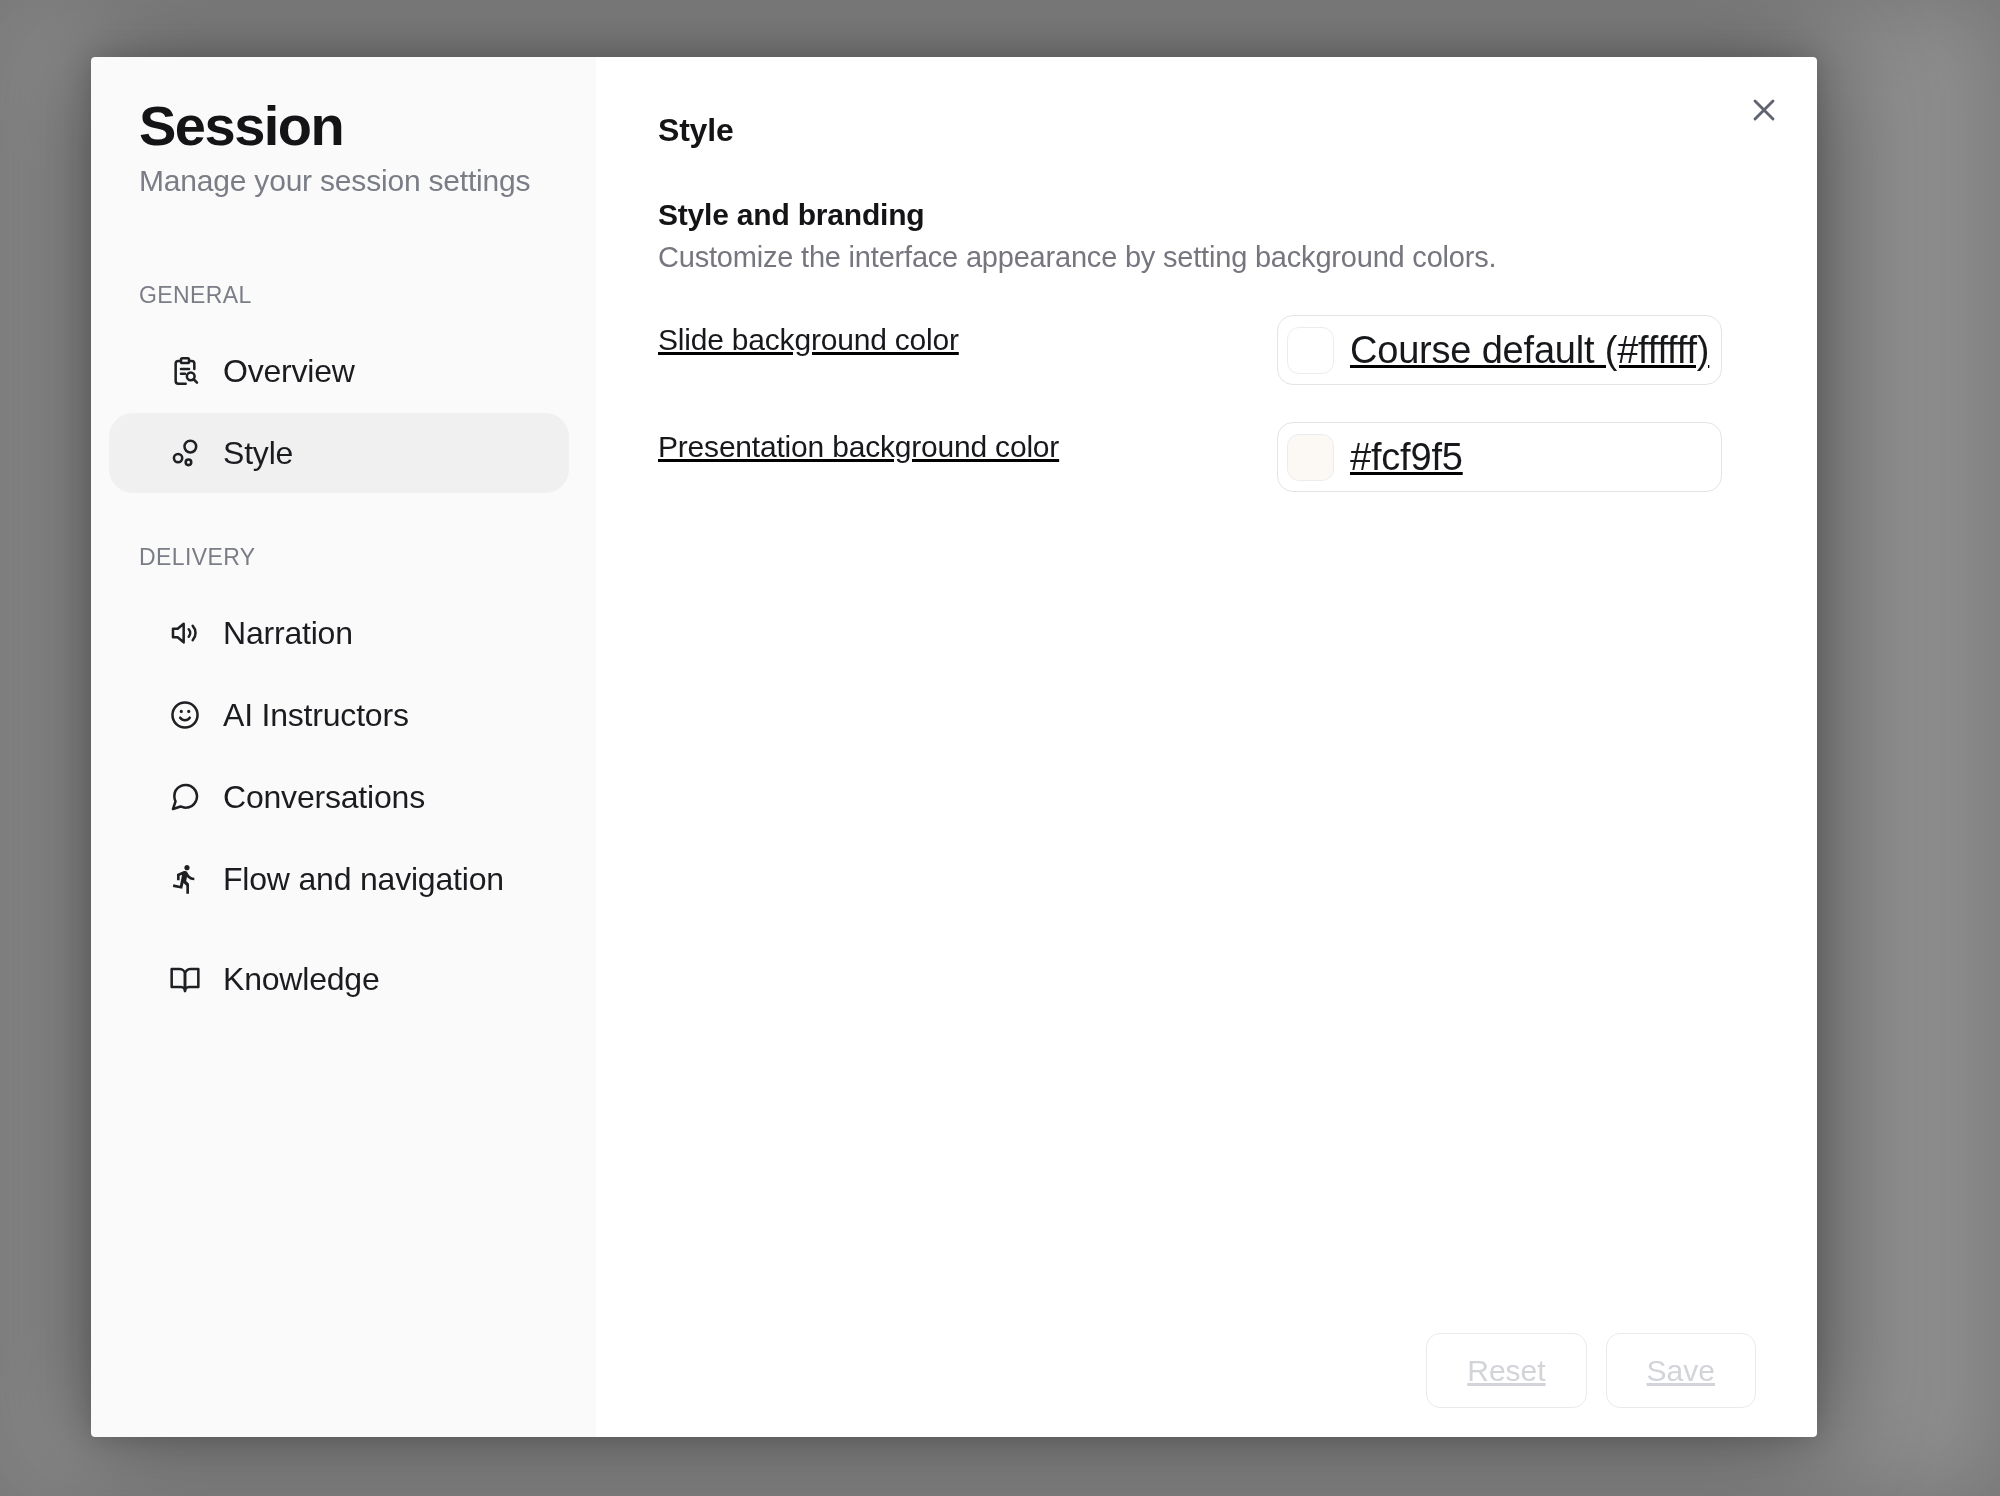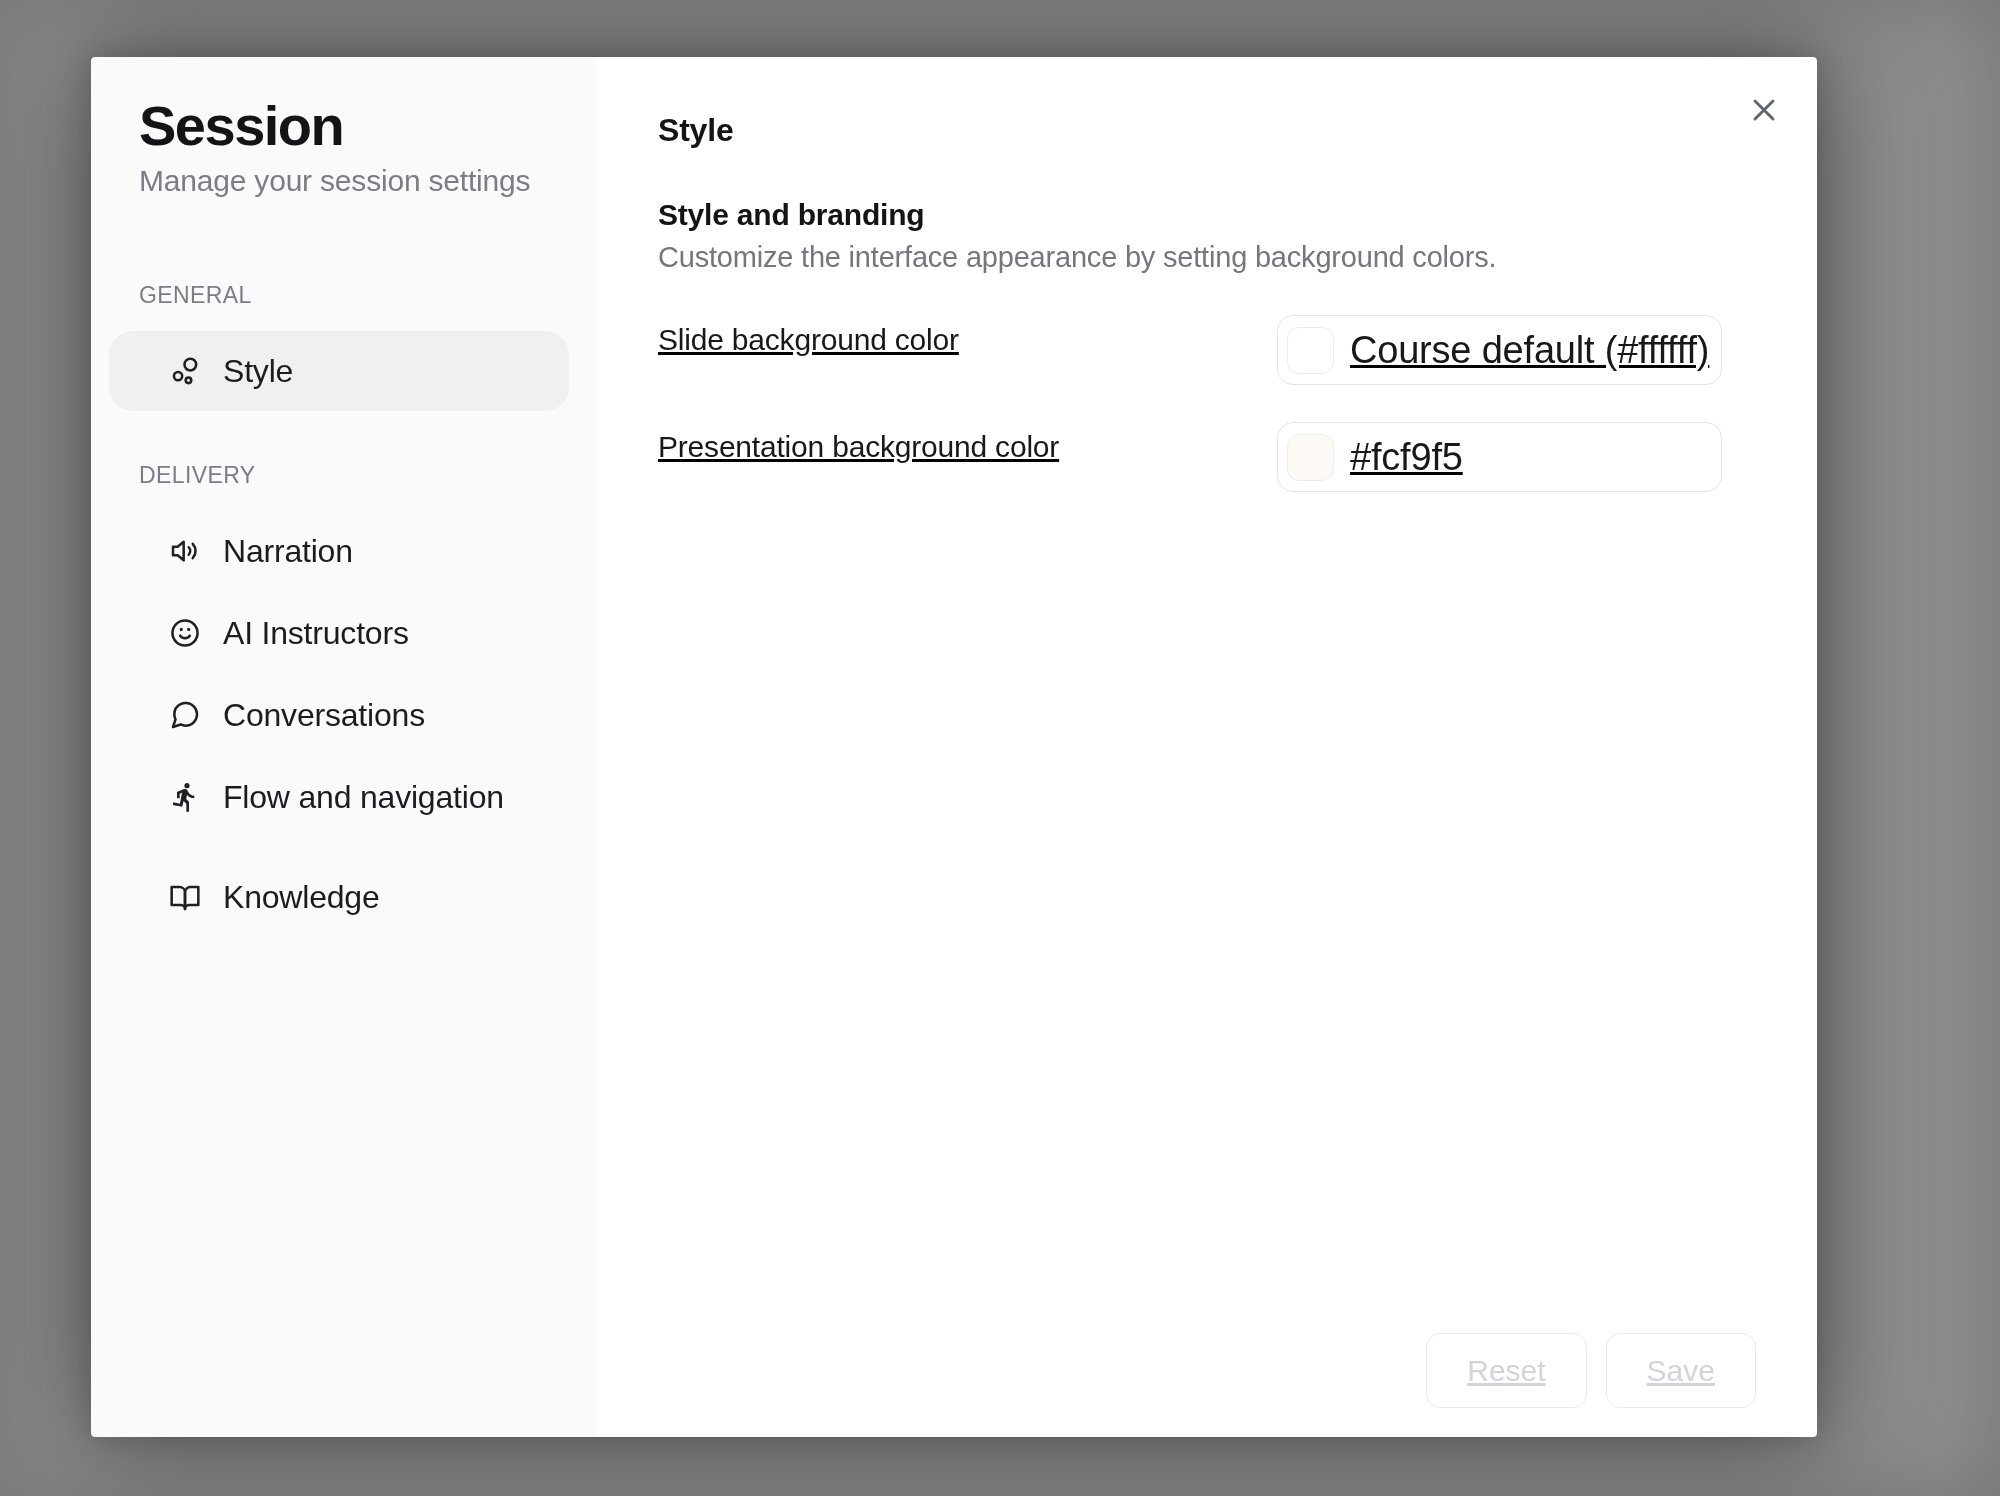--- a/index.html
+++ b/index.html
@@ -141,20 +141,32 @@
 
 <div class="backdrop">
   <div class="modal">
 
     <aside class="sidebar">
       <div class="side-title">Session</div>
       <div class="side-subtitle">Manage your session settings</div>
 
       <div class="section-label">GENERAL</div>
       <div class="nav-list">
+        <div class="nav-item">
+          <svg viewBox="0 0 24 24" fill="none" stroke="currentColor" stroke-width="1.9" stroke-linecap="round" stroke-linejoin="round">
+            <rect x="9" y="2.5" width="6" height="3.5" rx="1"></rect>
+            <path d="M15.5 4.5H17a2 2 0 0 1 2 2v4"></path>
+            <path d="M8.5 4.5H7a2 2 0 0 0-2 2v13a2 2 0 0 0 2 2h5.5"></path>
+            <path d="M9 10.5h6"></path>
+            <path d="M9 14h3"></path>
+            <circle cx="16.3" cy="16" r="2.9"></circle>
+            <path d="M18.5 18.2 21 20.7"></path>
+          </svg>
+          <span>Overview</span>
+        </div>
         <div class="nav-item active">
           <svg viewBox="0 0 24 24" fill="none" stroke="currentColor" stroke-width="1.9" stroke-linecap="round" stroke-linejoin="round">
             <circle cx="16" cy="7.2" r="4.4"></circle>
             <circle cx="6.8" cy="15.8" r="3.1"></circle>
             <circle cx="14.6" cy="19" r="2.1"></circle>
           </svg>
           <span>Style</span>
         </div>
       </div>
 

